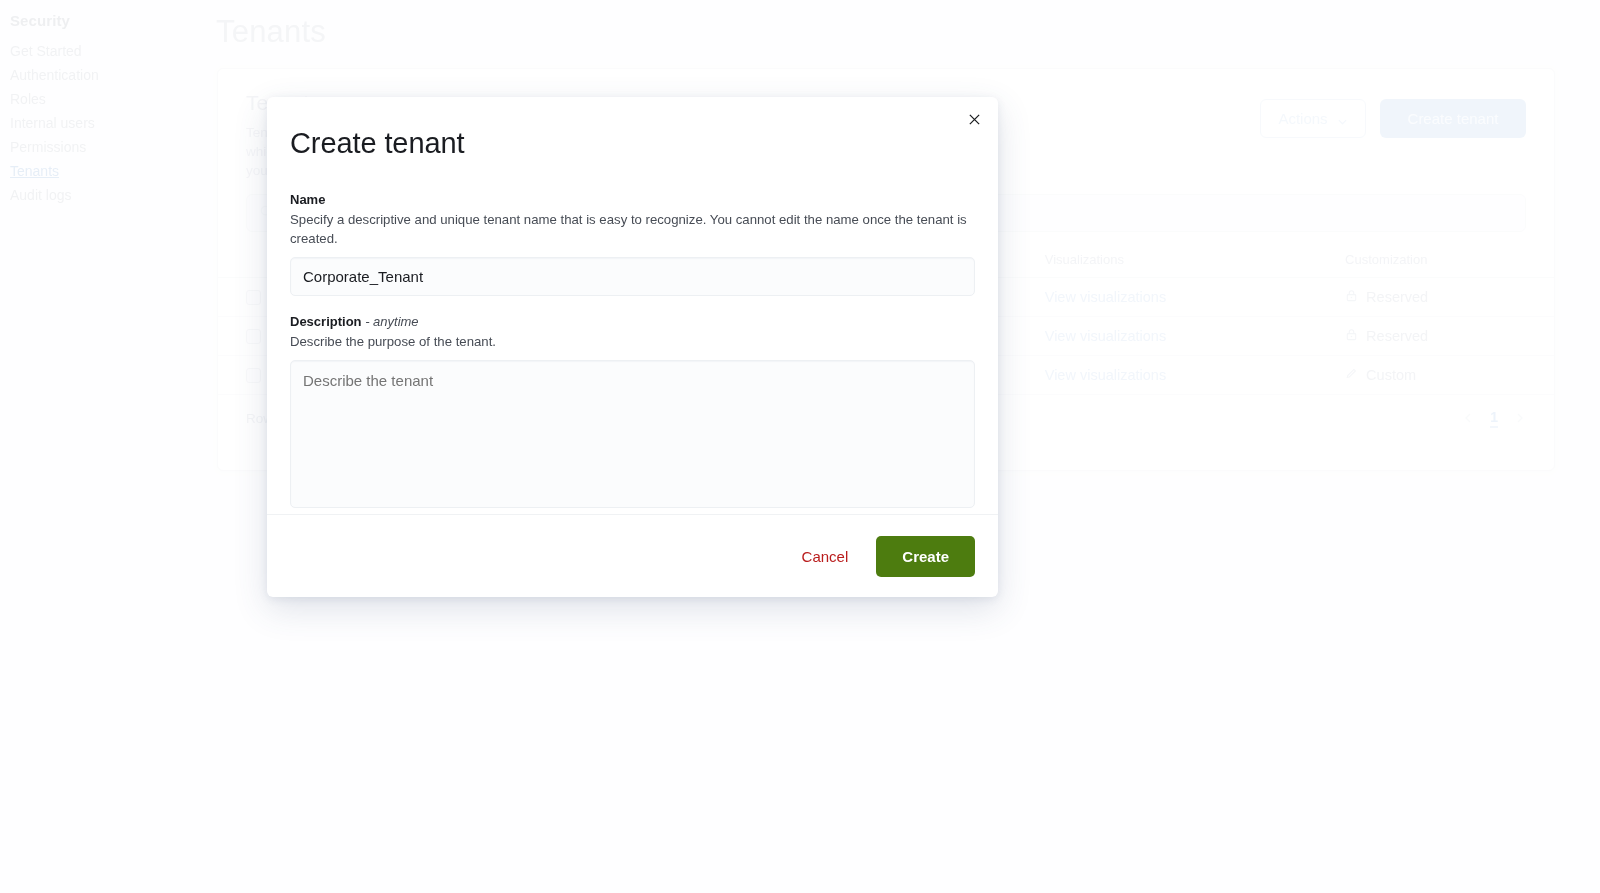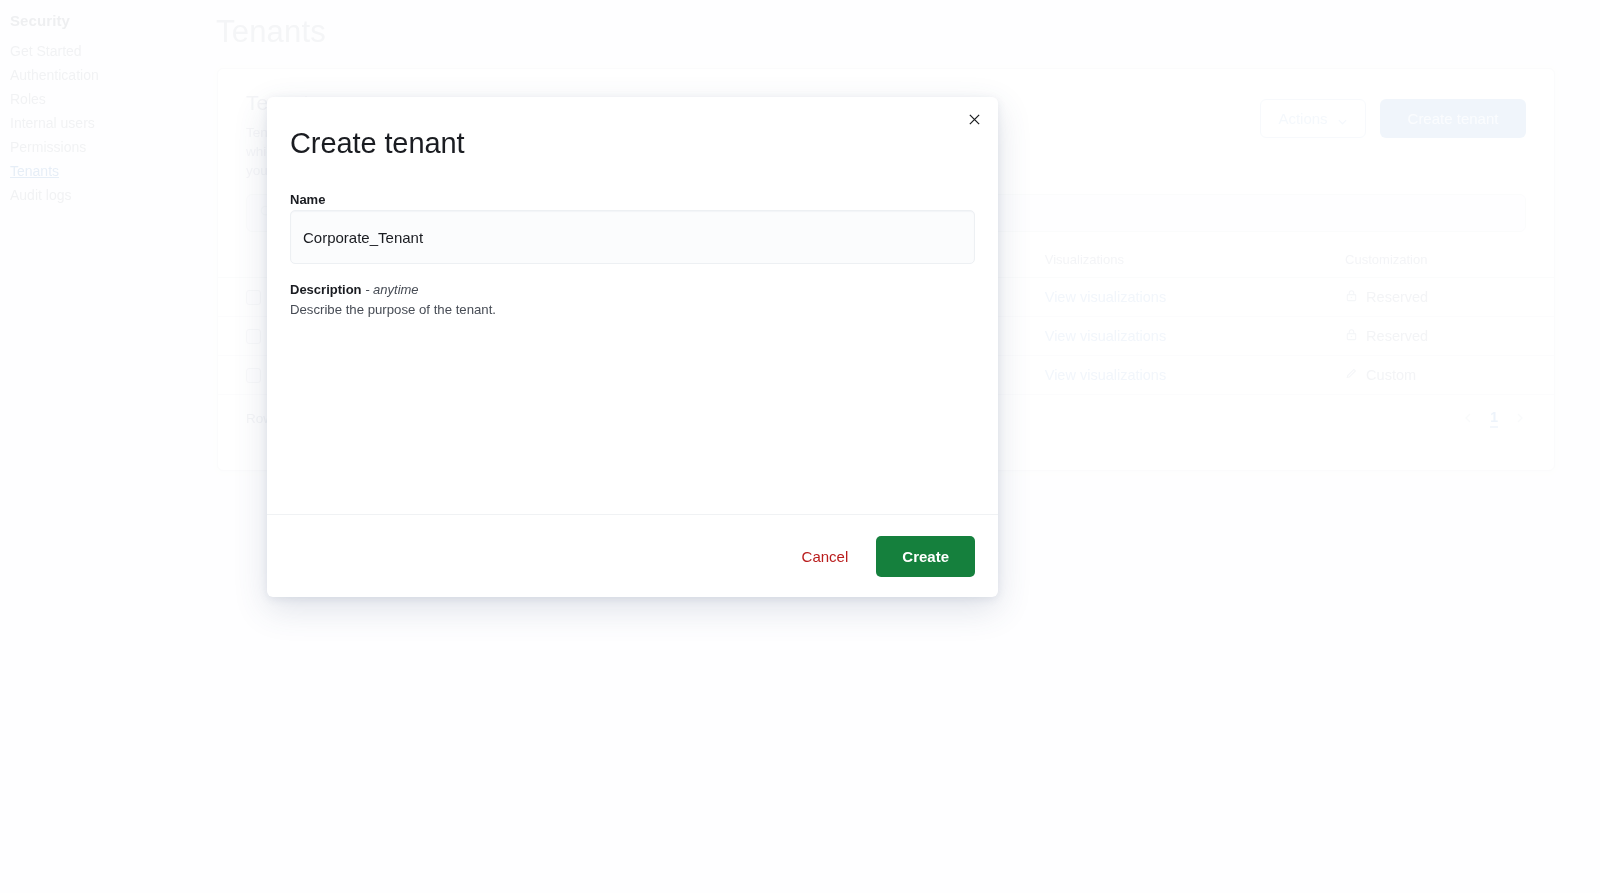--- a/index.html
+++ b/index.html
@@ -116,21 +116,21 @@
   .modal-title {
     font-size: 29px; font-weight: 300; color: #1a1c21; letter-spacing: -.1px;
     margin-bottom: 32px;
   }
   .field-label { font-size: 13px; font-weight: 700; color: #1a1c21; margin-bottom: 3px; }
   .field-label .opt { font-weight: 400; font-style: italic; color: #474c55; }
   .field-help { font-size: 13.2px; color: #474c55; line-height: 19px; margin-bottom: 9px; }
   .field-note { font-size: 13.2px; color: #474c55; line-height: 19px; margin-top: 7px; }
 
   .text-input {
-    width: 100%; height: 54px; border: 1px solid #edf0f3; border-radius: 5px;
+    width: 100%; height: 39px; border: 1px solid #edf0f3; border-radius: 5px;
     background: #fbfcfd; padding: 0 12px; font-size: 15px; color: #1a1c21;
     font-family: "Liberation Sans", sans-serif;
     box-shadow: 0 1px 1px rgba(60,80,120,0.04) inset;
   }
   .textarea {
     width: 100%; height: 148px; border: 1px solid #edf0f3; border-radius: 5px;
     background: #fbfcfd; padding: 11px 12px; font-size: 15px; color: #474c55;
     font-family: "Liberation Sans", sans-serif; resize: none;
     box-shadow: 0 1px 1px rgba(60,80,120,0.04) inset;
     position: relative;
@@ -141,21 +141,21 @@
   .modal-footer {
     border-top: 1px solid #f0f2f4; padding: 16px 23px;
     display: flex; align-items: center; justify-content: flex-end; gap: 10px;
     height: 83px;
   }
   .btn-cancel {
     background: none; border: none; color: #b91c1c; font-size: 15px;
     padding: 10px 18px; font-family: "Liberation Sans", sans-serif; cursor: pointer;
   }
   .btn-create {
-    background: #15803d; border: none; color: #fff; font-size: 15px; font-weight: 700;
+    background: #4d7c0f; border: none; color: #fff; font-size: 15px; font-weight: 700;
     padding: 12px 26px; border-radius: 5px; font-family: "Liberation Sans", sans-serif;
     cursor: pointer;
   }
 </style>
 </head>
 <body>
 
 <div class="page">
 
   <div class="app-bg">
@@ -309,29 +309,34 @@
     <div class="modal-close">
       <svg viewBox="0 0 14 14" width="13" height="13">
           <path d="M2 2 L12 12 M12 2 L2 12" stroke="currentColor" stroke-width="1.35" fill="none"></path>
         </svg>
     </div>
 
     <div class="modal-body">
       <div class="modal-title">Create tenant</div>
 
       <div class="field-label">Name</div>
+      <div class="field-help">Specify a descriptive and unique tenant name that is easy to recognize. You cannot edit the name once the tenant is created.</div>
       <input class="text-input" type="text" value="Corporate_Tenant" style="">
 
       <div class="desc-gap"></div>
 
       <div class="field-label">
         <span>Description</span>
         <span class="opt">- anytime</span>
       </div>
       <div class="field-help">Describe the purpose of the tenant.</div>
+      <div class="ta-wrap">
+        <textarea class="textarea" placeholder="Describe the tenant" style=""></textarea>
+        
+      </div>
     </div>
 
     <div class="modal-footer">
       <button class="btn-cancel">Cancel</button>
       <button class="btn-create">Create</button>
     </div>
   </div>
 
 </div>
 

